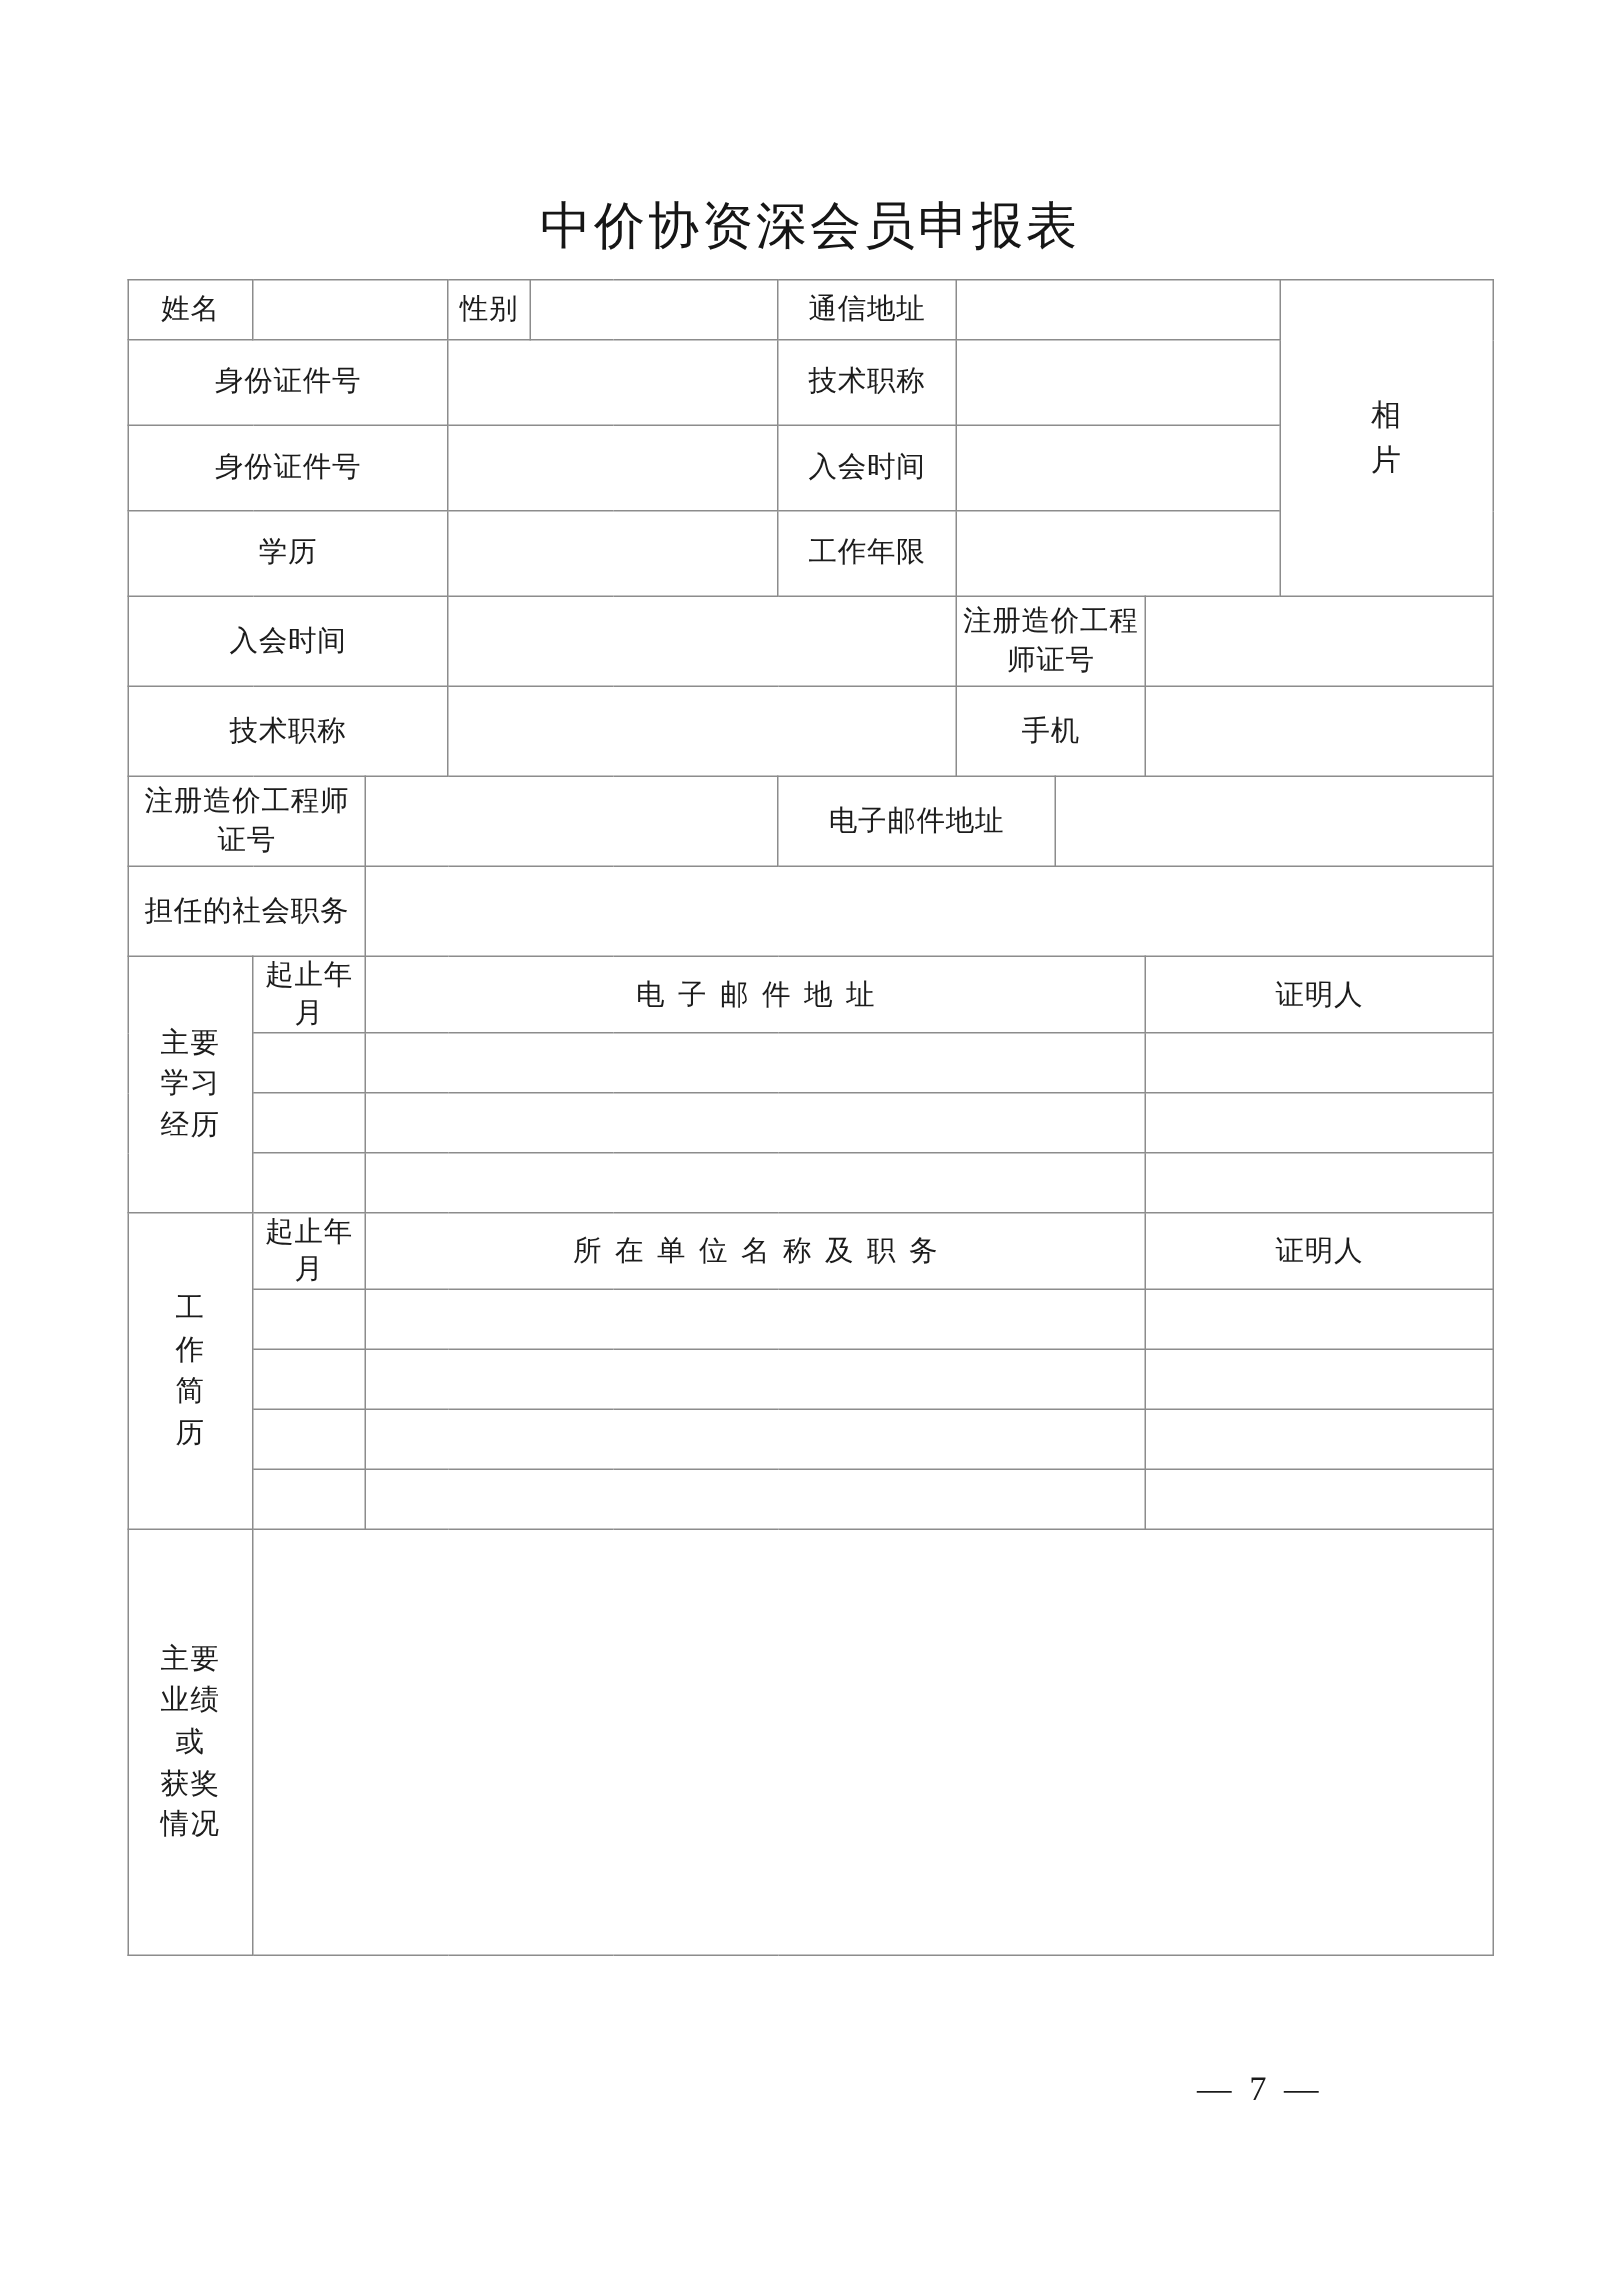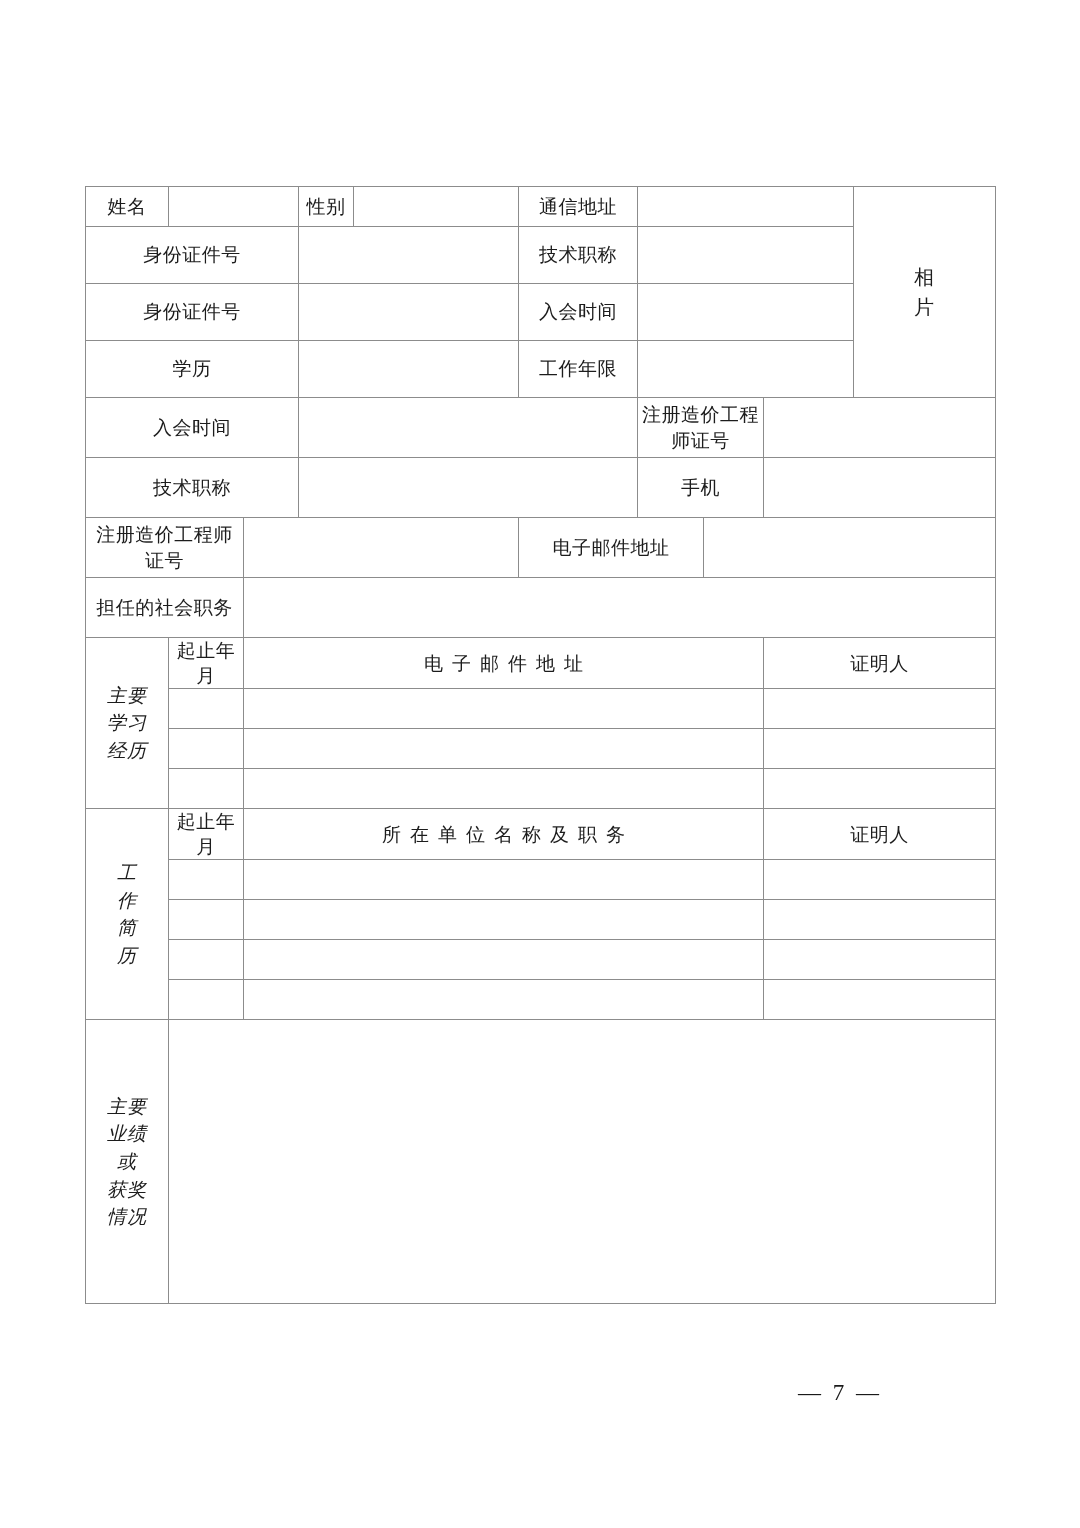--- a/index.html
+++ b/index.html
@@ -49,21 +49,20 @@
     color: #1c1c1c;
     background: #ffffff;
   }
   td.lbl { letter-spacing: 0.5px; }
   td.val { }
   td.vert {
     font-size: 19px;
     line-height: 1.45;
     letter-spacing: 1px;
     white-space: pre-line;
-    font-style: italic;
   }
   td.spaced {
     letter-spacing: 9px;
     text-indent: 9px;
   }
   td.photo {
     font-size: 20px;
     line-height: 1.5;
     white-space: pre-line;
     letter-spacing: 1px;
@@ -84,20 +83,21 @@
     color: #1a1a1a;
     letter-spacing: 3px;
   }
   .pn-inner { padding-left: 600px; }
 </style>
 </head>
 <body>
 
 <div class="page">
 
+  <div class="doc-title">中价协资深会员申报表</div>
 
   <table class="form-table">
     <colgroup>
       <col style="width:83px">
       <col style="width:75px">
       <col style="width:55px">
       <col style="width:55px">
       <col style="width:55px">
       <col style="width:110px">
       <col style="width:119px">

